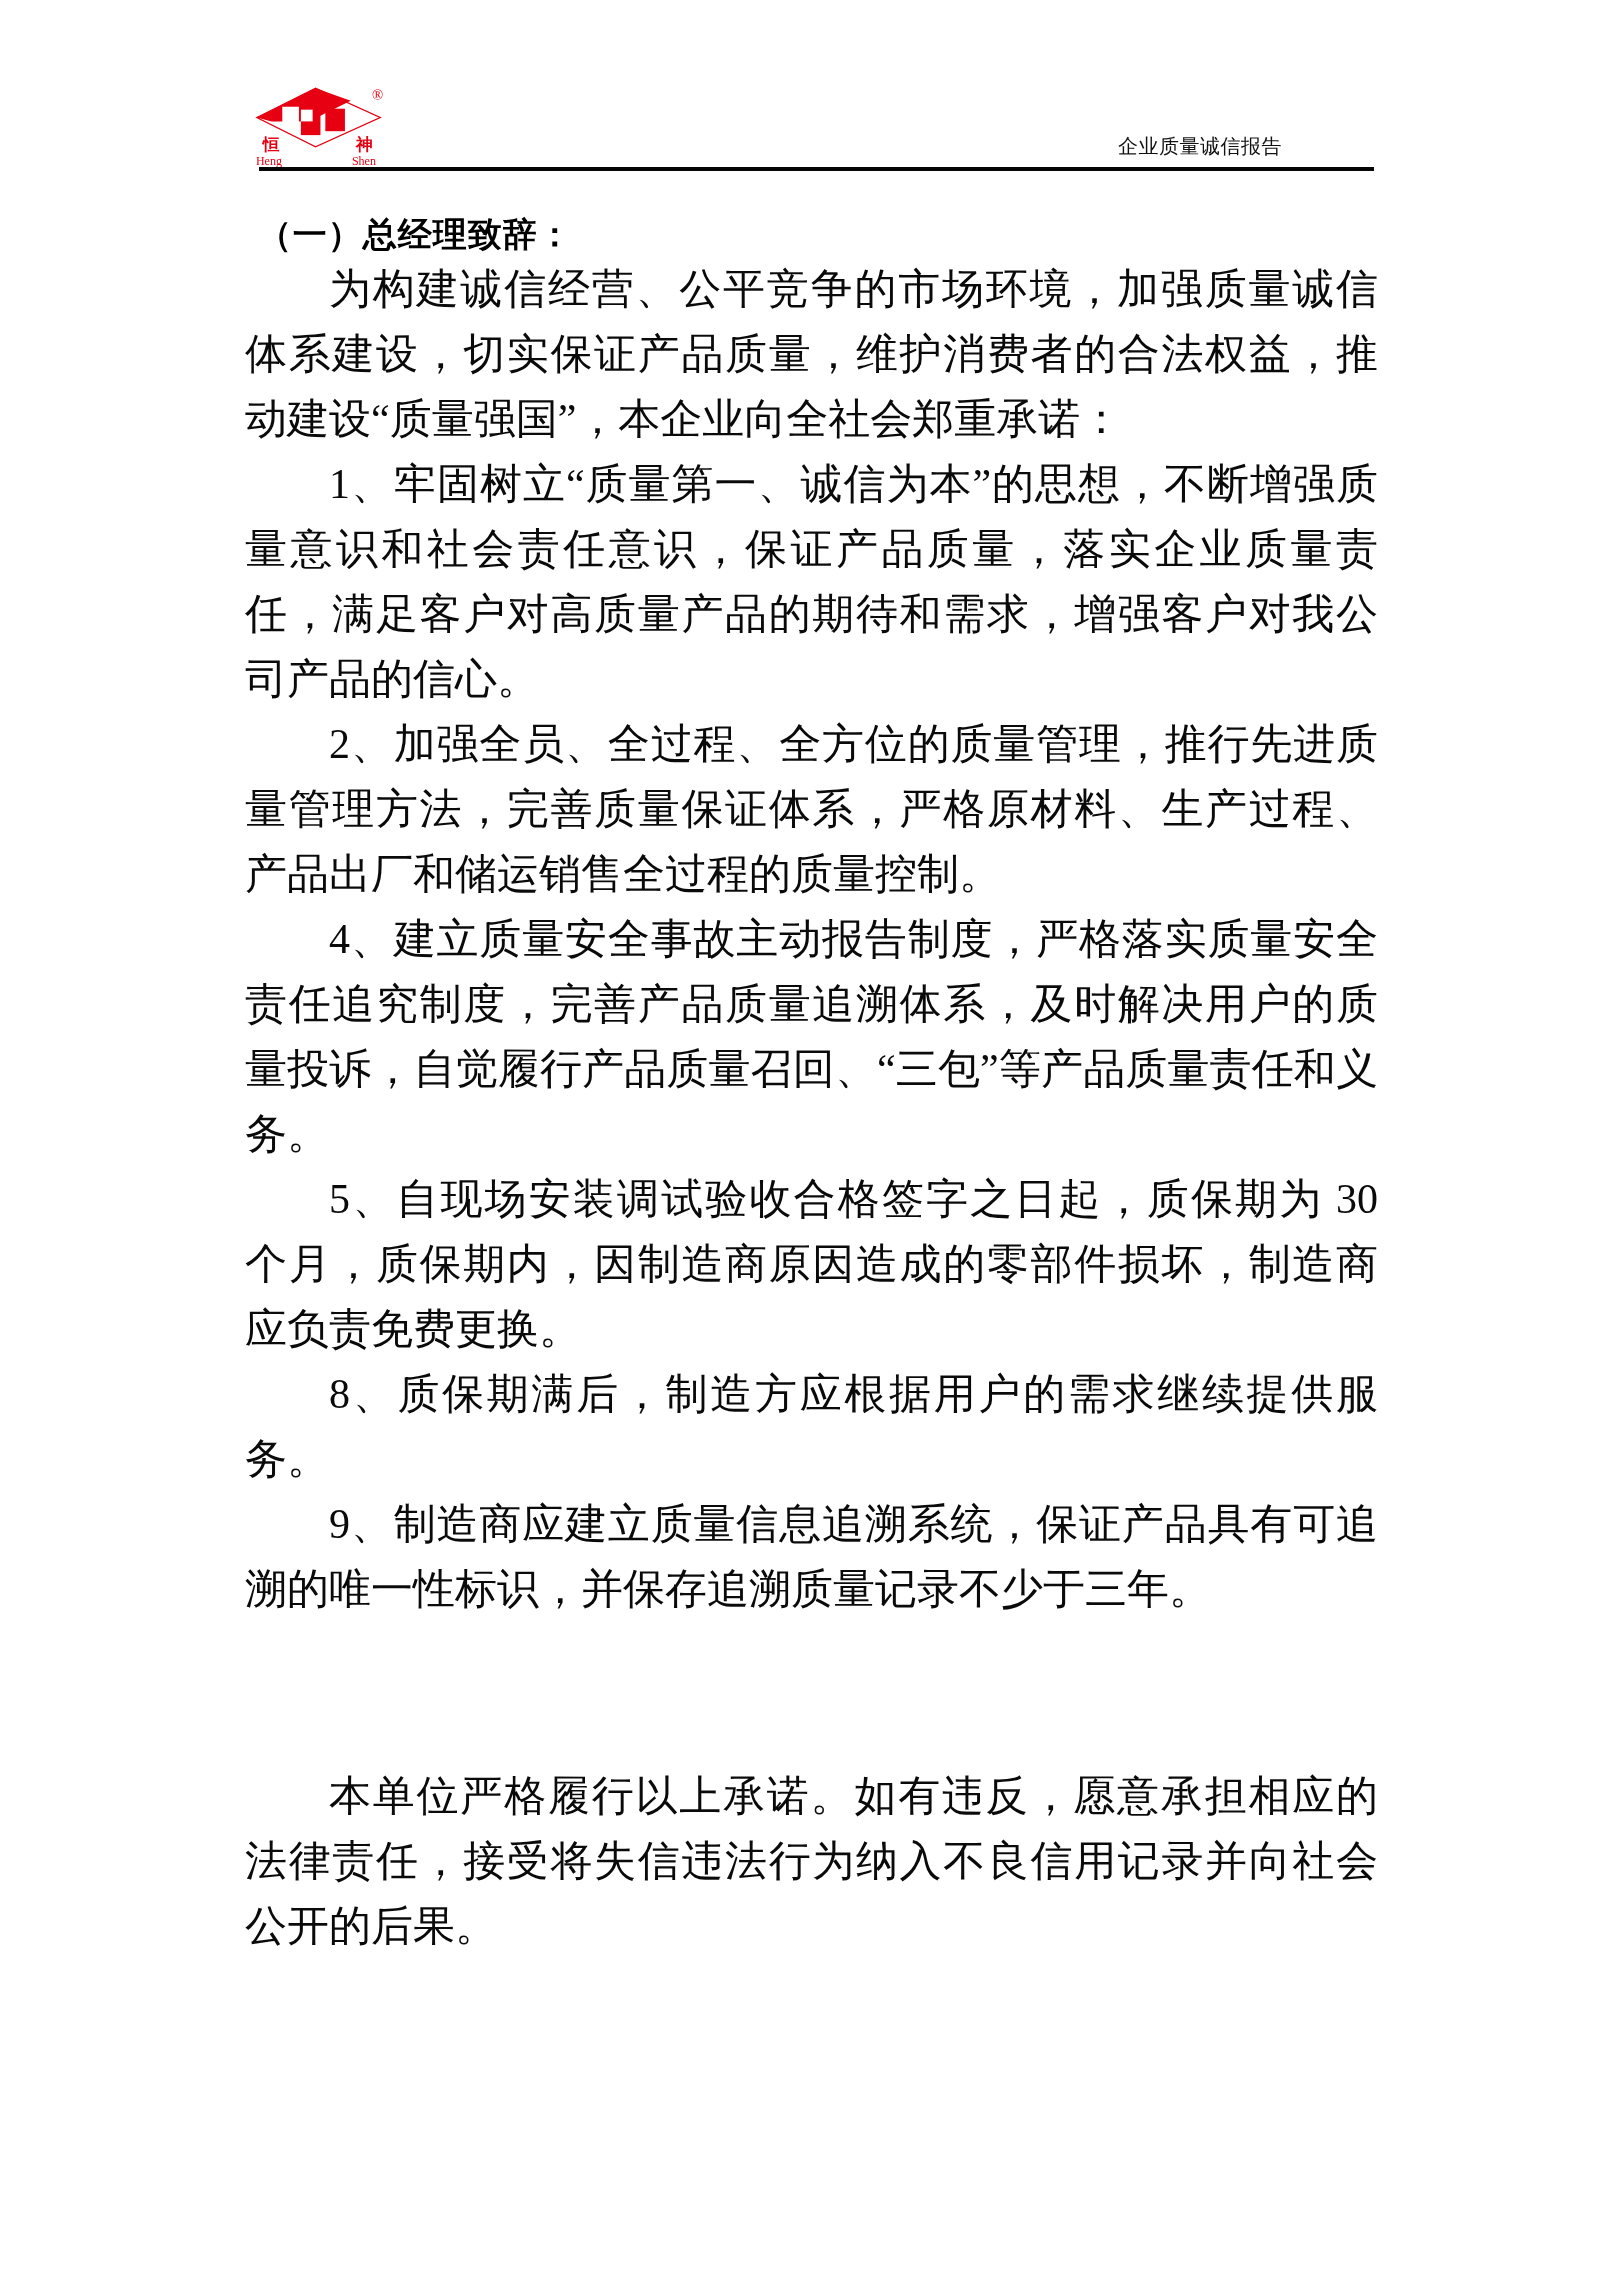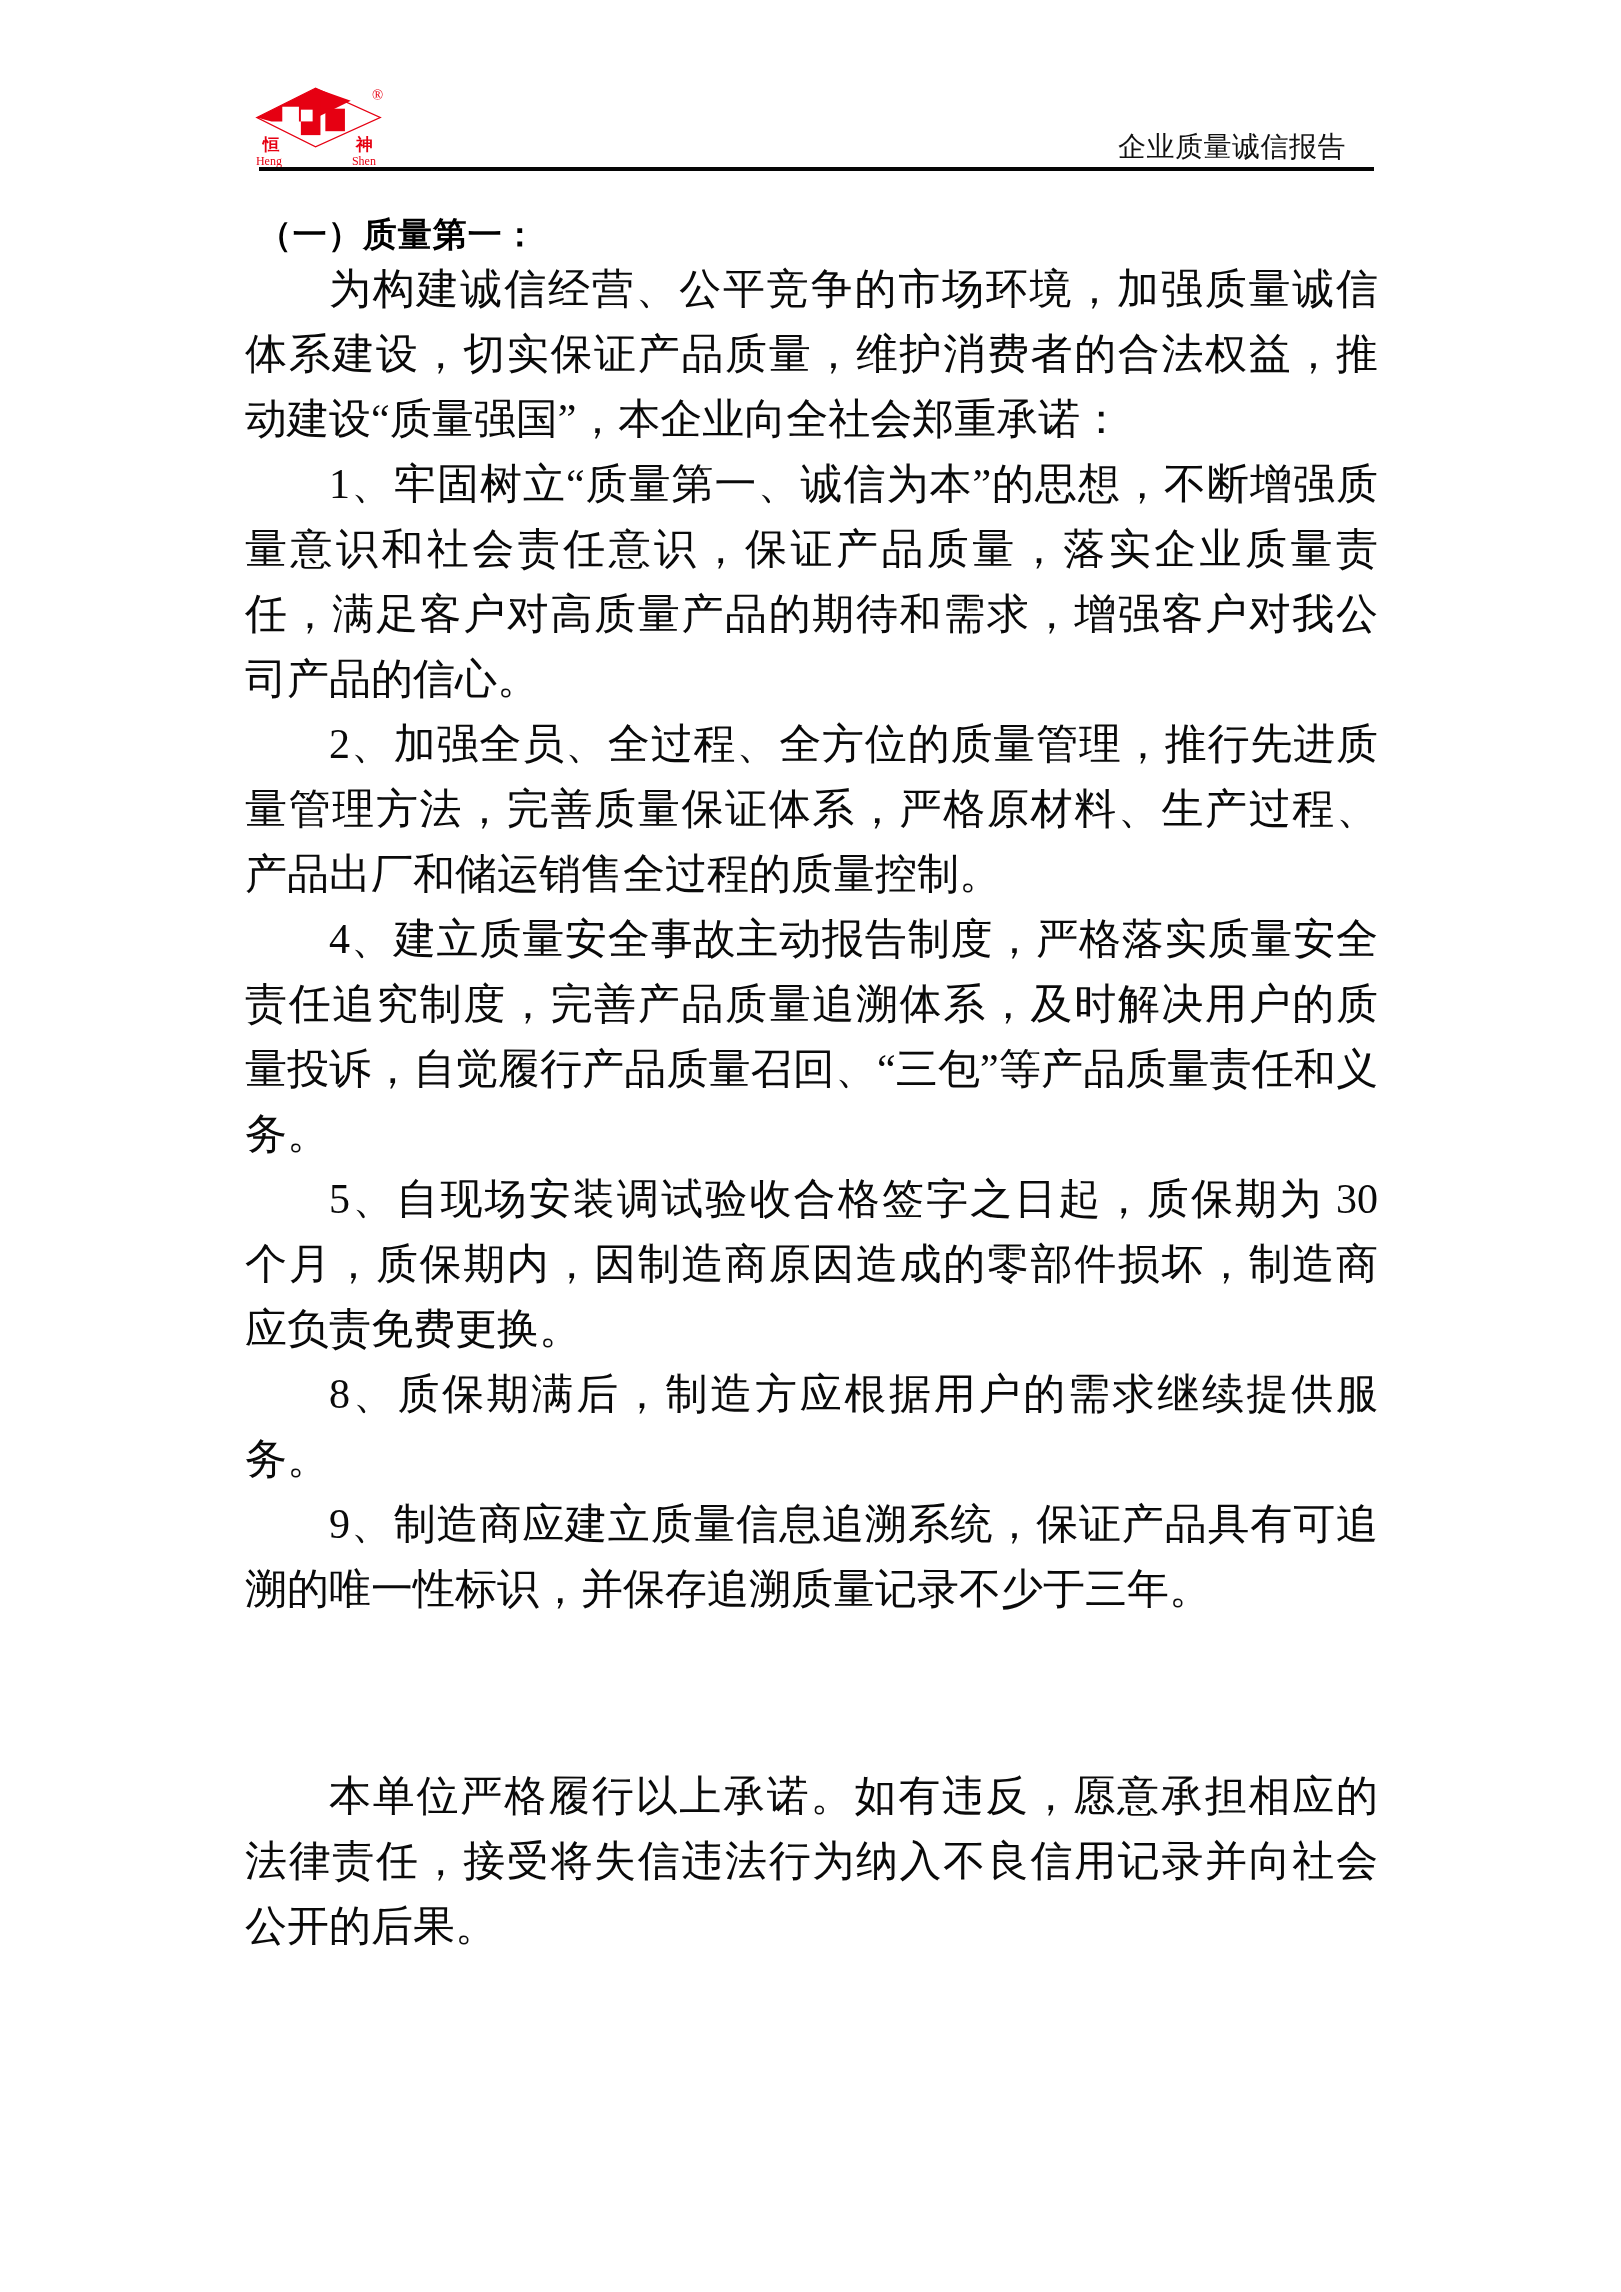--- a/index.html
+++ b/index.html
@@ -27,21 +27,21 @@
   .logo .cn.left{left:12.7px;}
   .logo .cn.right{left:106px;}
   .logo .en{
     position:absolute;left:5.9px;top:69px;width:120px;
     display:flex;justify-content:space-between;
     color:#e60012;font-size:12px;line-height:19.6px;
     font-family:"Liberation Serif","DejaVu Serif",serif;
   }
   .header-title{
     position:absolute;left:1118px;top:130px;
-    font-size:28px;line-height:33px;letter-spacing:0.5px;
+    font-size:20px;line-height:33px;letter-spacing:0.5px;
     color:#111;white-space:nowrap;
   }
   .header-rule{
     position:absolute;left:259px;top:167px;
     width:1115px;height:3.9px;background:#050505;
   }
   
   .doc-body{
     position:absolute;left:245px;top:206px;width:1133px;
     padding-top:5.9px;
@@ -85,21 +85,21 @@
     <div class="en">
       <span>Heng</span>
       <span>Shen</span>
     </div>
   </div>
 
   <div class="header-title">企业质量诚信报告</div>
   <div class="header-rule"></div>
 
   <div class="doc-body">
-    <h2 class="section-title">（一）质量第一：</h2>
+    <h2 class="section-title">（一）总经理致辞：</h2>
 
     <div>
         <p class="para">为构建诚信经营、公平竞争的市场环境，加强质量诚信体系建设，切实保证产品质量，维护消费者的合法权益，推动建设“质量强国”，本企业向全社会郑重承诺：</p>
         <p class="para">1、牢固树立“质量第一、诚信为本”的思想，不断增强质量意识和社会责任意识，保证产品质量，落实企业质量责任，满足客户对高质量产品的期待和需求，增强客户对我公司产品的信心。</p>
         <p class="para">2、加强全员、全过程、全方位的质量管理，推行先进质量管理方法，完善质量保证体系，严格原材料、生产过程、产品出厂和储运销售全过程的质量控制。</p>
         <p class="para">4、建立质量安全事故主动报告制度，严格落实质量安全责任追究制度，完善产品质量追溯体系，及时解决用户的质量投诉，自觉履行产品质量召回、“三包”等产品质量责任和义务。</p>
         <p class="para">5、自现场安装调试验收合格签字之日起，质保期为 30 个月，质保期内，因制造商原因造成的零部件损坏，制造商应负责免费更换。</p>
         <p class="para">8、质保期满后，制造方应根据用户的需求继续提供服务。</p>
         <p class="para">9、制造商应建立质量信息追溯系统，保证产品具有可追溯的唯一性标识，并保存追溯质量记录不少于三年。</p>
       </div>

